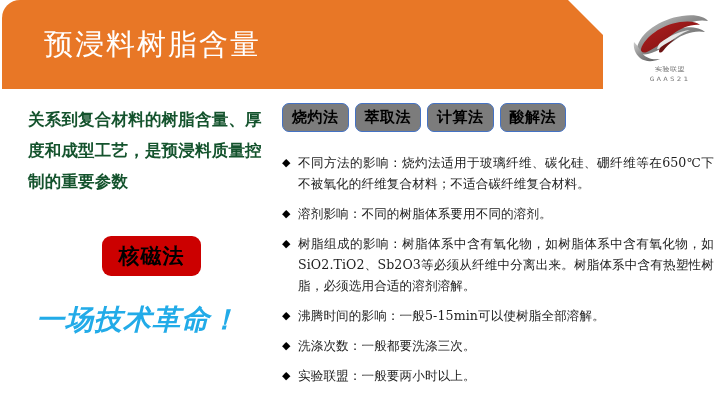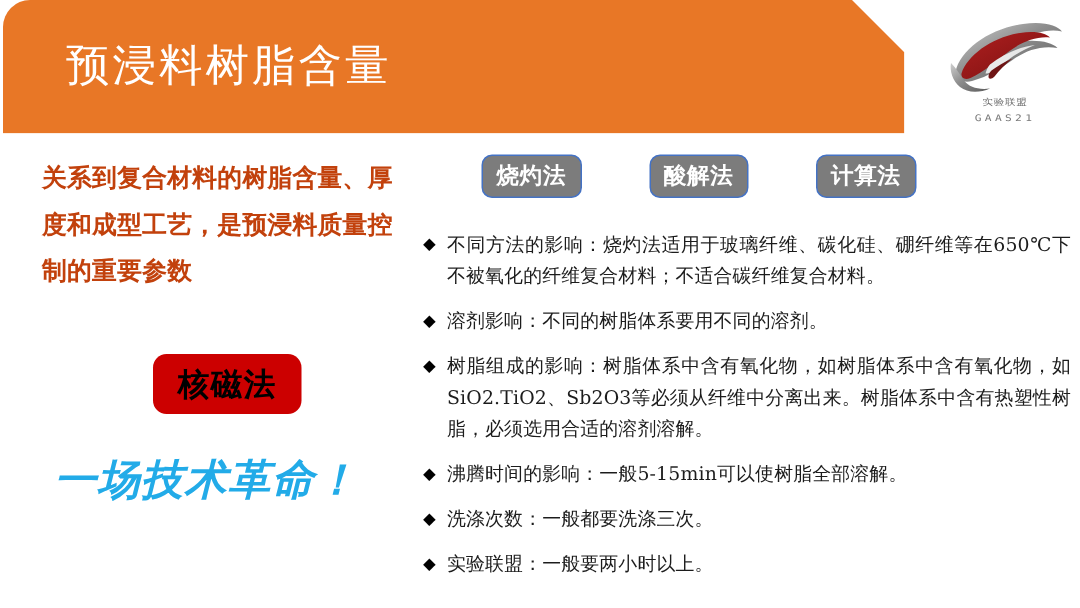--- a/index.html
+++ b/index.html
@@ -89,21 +89,21 @@
   }
 
   
   #intro-paragraph {
     position: absolute;
     left: 26px;
     top: 104px;
     width: 248px;
     font-size: 16.5px;
     line-height: 31px;
-    color: #c2410c;
+    color: #14532d;
     font-weight: bold;
     letter-spacing: 0.2px;
   }
   #nmr-badge {
     position: absolute;
     left: 100px;
     top: 236px;
     width: 99px;
     height: 40px;
     background: #CC0000;
@@ -138,29 +138,28 @@
     display: flex;
     gap: 6px;
   }
   .tab-button {
     height: 29px;
     padding: 1px 9px;
     box-sizing: border-box;
     background: #7C7C7C;
     border: 1.4px solid #4472C4;
     border-radius: 7px;
-    color: #ffffff;
+    color: #000000;
     font-size: 15px;
     font-weight: bold;
     letter-spacing: 0.5px;
     display: flex;
     align-items: center;
     justify-content: center;
     white-space: nowrap;
-    margin-left: 39px;
   }
 
   
   #bullet-list {
     position: absolute;
     left: 280px;
     top: 152px;
     width: 432px;
   }
   .bullet-item {
@@ -217,22 +216,23 @@
     <div id="logo-caption-cn">实验联盟</div>
     <div id="logo-caption-en">GAAS21</div>
   </div>
 
   <div id="intro-paragraph">关系到复合材料的树脂含量、厚度和成型工艺，是预浸料质量控制的重要参数</div>
   <div id="nmr-badge">核磁法</div>
   <div id="revolution-text">一场技术革命！</div>
 
   <div id="tab-row">
     <div class="tab-button">烧灼法</div>
+    <div class="tab-button">萃取法</div>
+    <div class="tab-button">计算法</div>
     <div class="tab-button">酸解法</div>
-    <div class="tab-button">计算法</div>
   </div>
 
   <div id="bullet-list">
     <div class="bullet-item">
       <span class="bullet-marker">◆</span>
       <span class="bullet-text">不同方法的影响：烧灼法适用于玻璃纤维、碳化硅、硼纤维等在650℃下不被氧化的纤维复合材料；不适合碳纤维复合材料。</span>
     </div>
     <div class="bullet-item">
       <span class="bullet-marker">◆</span>
       <span class="bullet-text">溶剂影响：不同的树脂体系要用不同的溶剂。</span>

